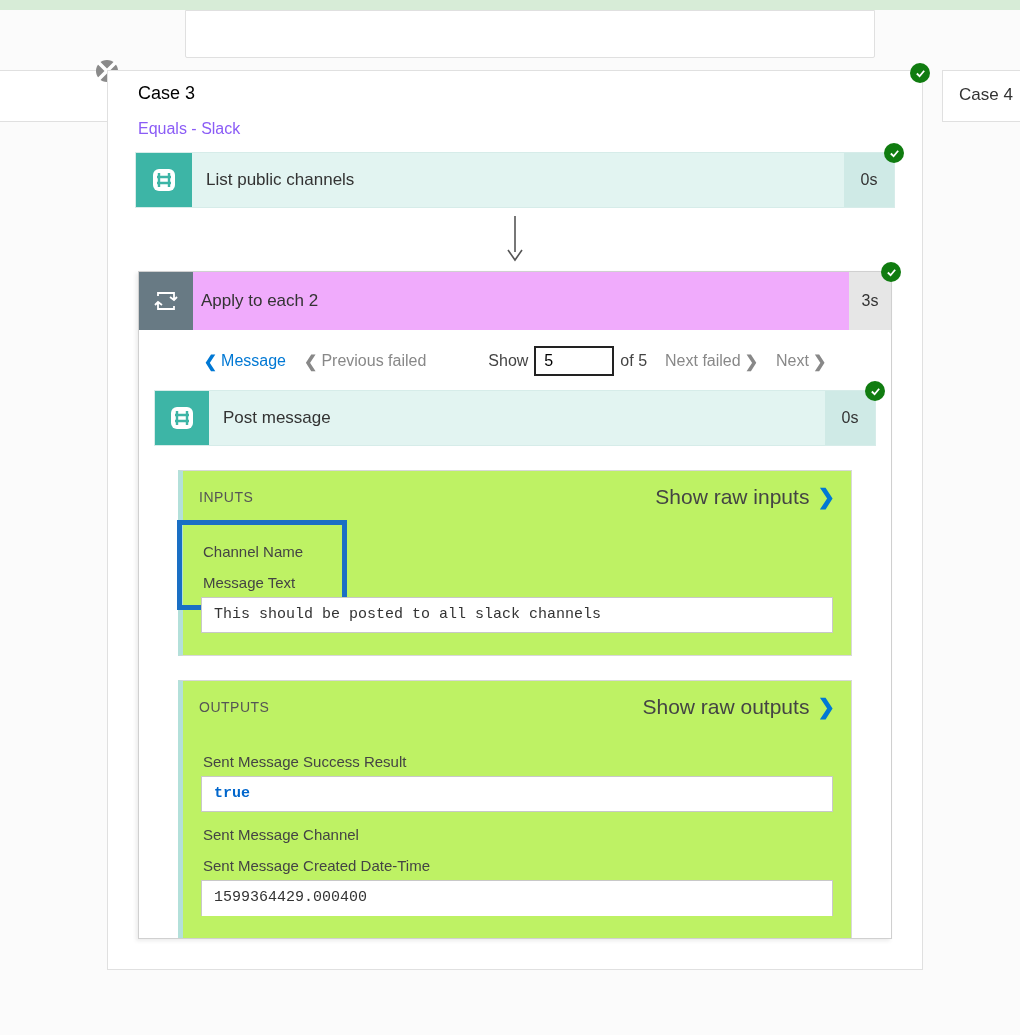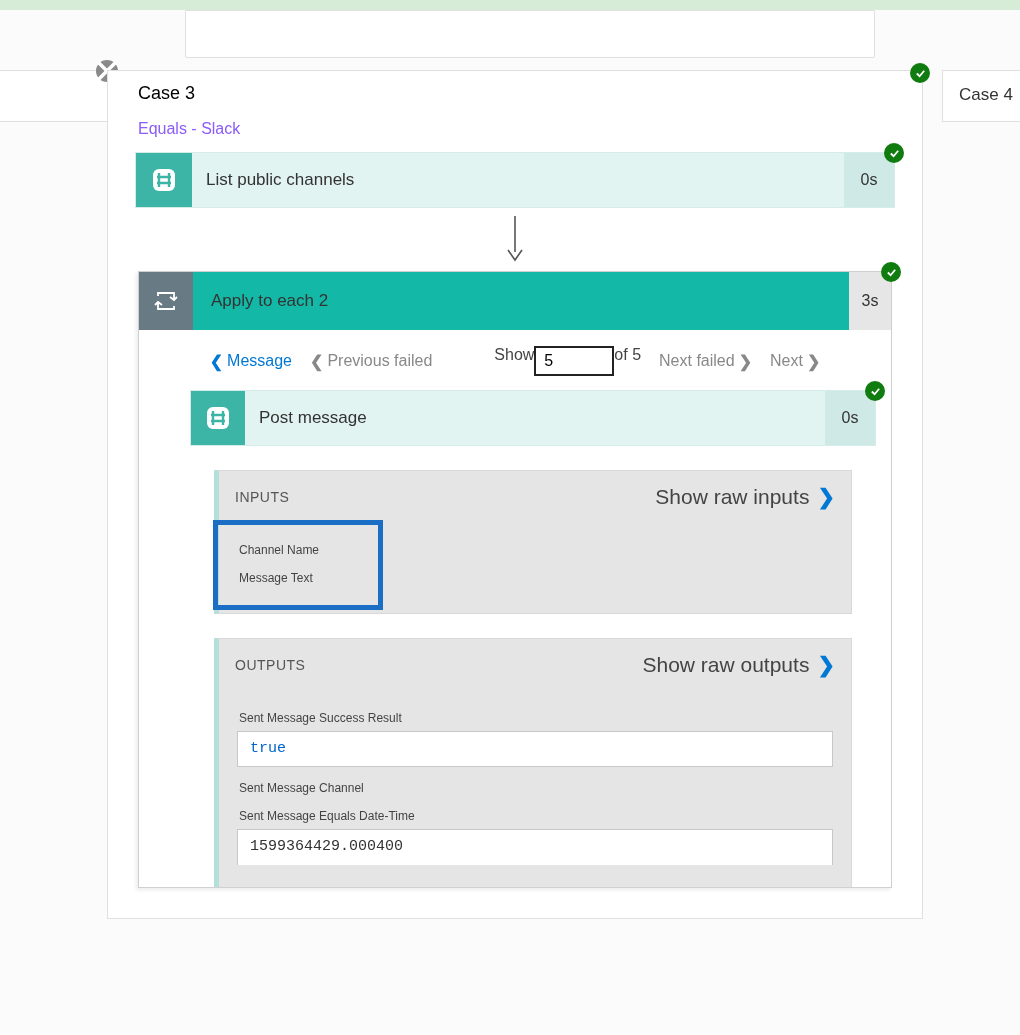--- a/index.html
+++ b/index.html
@@ -154,22 +154,22 @@
     height: 58px;
     background: #687a84;
     display: flex;
     align-items: center;
     justify-content: center;
     flex-shrink: 0;
   }
   .loop-header .title {
     flex: 1;
     height: 58px;
-    padding: 0 18px;
-    background: #14b8a6;
+    padding: 0 8px;
+    background: #f0abfc;
     display: flex;
     align-items: center;
     font-size: 17px;
   }
   .loop-header .time {
     width: 42px;
     height: 58px;
     background: #e6e6e6;
     display: flex;
     align-items: center;
@@ -188,35 +188,36 @@
   }
   .pager .pg-item {
     display: flex;
     align-items: center;
     gap: 4px;
     cursor: pointer;
   }
   .pager .active { color: #0078d4; font-weight: 500; }
   .pager .show-group {
     display: flex;
+    align-items: center;
+    gap: 6px;
     color: #444;
     margin-left: 44px;
   }
   .pager .show-input {
     width: 80px;
     height: 30px;
     border: 2px solid #222;
     padding: 2px 8px;
     font-size: 16px;
     font-family: inherit;
   }
   .inner {
     padding: 0 15px 0 15px;
     background: #fff;
-    margin-left: 36px;
   }
   .post-bar {
     position: relative;
     display: flex;
     align-items: center;
     border: 1px solid #d6ece9;
   }
   .post-bar .icon-slot {
     width: 54px;
     height: 54px;
@@ -241,21 +242,21 @@
     background: #cfeae6;
     display: flex;
     align-items: center;
     justify-content: center;
     font-size: 16px;
   }
   .section-card {
     border: 1px solid #d8d8d8;
     border-left: 5px solid #b3e0da;
     margin: 24px 24px 0 24px;
-    background: #e5e5e5;
+    background: #bef264;
   }
   .section-head {
     display: flex;
     align-items: center;
     justify-content: space-between;
     padding: 14px 16px 14px 16px;
   }
   .section-head .label {
     font-size: 14px;
     letter-spacing: 0.5px;
@@ -266,35 +267,35 @@
     color: #444;
     display: flex;
     align-items: center;
     gap: 8px;
     cursor: pointer;
   }
   .section-body {
     padding: 6px 18px 22px 18px;
   }
   .field-label {
-    font-size: 12px;
+    font-size: 15px;
     color: #444;
     margin: 14px 0 6px 2px;
   }
   .field-box {
     border: 1px solid #c8c8c8;
     padding: 8px 12px;
     font-family: Consolas, "Courier New", monospace;
     font-size: 15px;
     color: #333;
     background: #fff;
     min-height: 36px;
     position: relative;
   }
-  .field-box.blue-text { color: #0066cc; }
+  .field-box.blue-text { color: #0066cc; font-weight: bold; }
   .highlight-box {
     position: absolute;
     border: 5px solid #1a6fc4;
     pointer-events: none;
   }
   .cursor-caret {
     position: absolute;
     font-family: serif;
     font-size: 22px;
     color: #222;
@@ -422,38 +423,39 @@
               <span>Show raw inputs</span>
               <span class="chev" style="color:#0078d4;">❯</span>
             </div>
           </div>
           <div class="section-body" style="position:relative;">
             <div class="highlight-box" style="top:-3px; left:-6px; width:170px; height:90px;"></div>
 
             <div class="field-label">Channel Name</div>
 
             <div class="field-label">Message Text</div>
+            <div class="field-box">This should be posted to all slack channels</div>
           </div>
         </div>
 
         <div class="section-card" style="border-bottom:none;">
           <div class="section-head">
             <div class="label">OUTPUTS</div>
             <div class="raw-link">
               <span>Show raw outputs</span>
               <span class="chev" style="color:#0078d4;">❯</span>
             </div>
           </div>
           <div class="section-body">
             <div class="field-label">Sent Message Success Result</div>
             <div class="field-box blue-text">true</div>
 
             <div class="field-label">Sent Message Channel</div>
 
-            <div class="field-label">Sent Message Equals Date-Time</div>
+            <div class="field-label">Sent Message Created Date-Time</div>
             <div class="field-box" style="border-bottom:none;">1599364429.000400</div>
           </div>
         </div>
 
       </div>
     </div>
   </div>
 
 </div>
 

